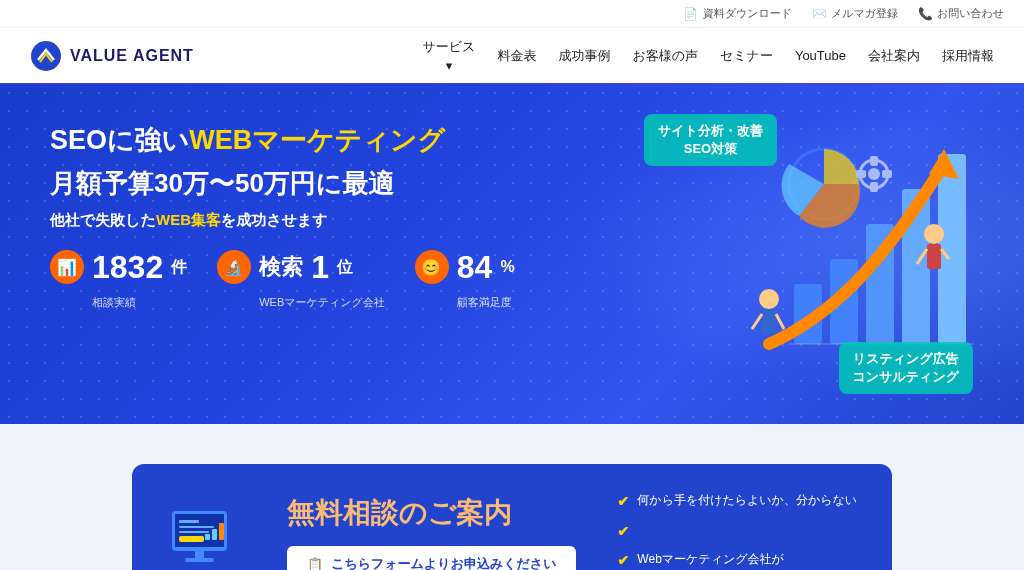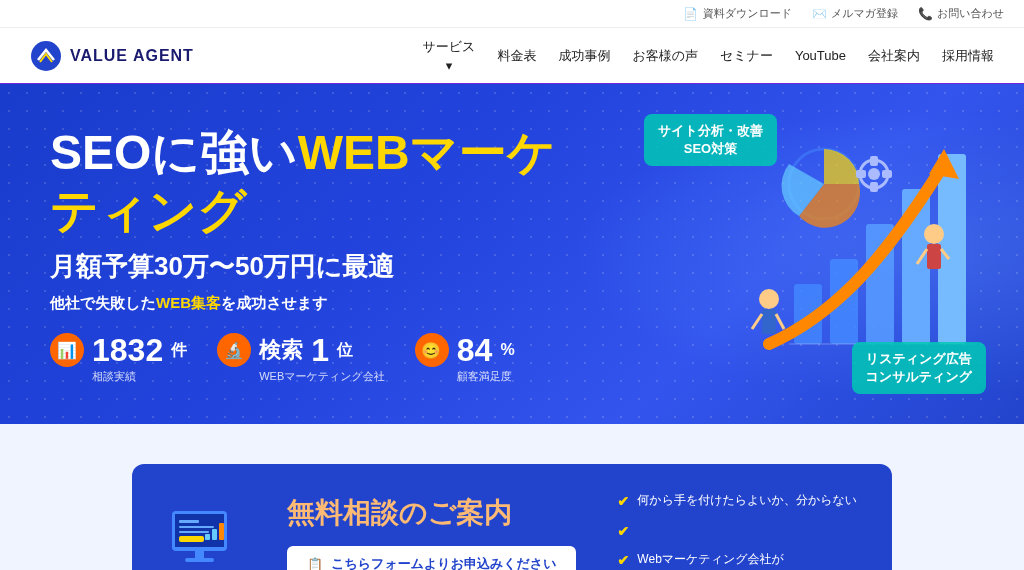--- a/index.html
+++ b/index.html
@@ -92,21 +92,21 @@
       background-size: 18px 18px;
       pointer-events: none;
     }
 
     .hero-content {
       position: relative;
       z-index: 2;
       max-width: 550px;
     }
     .hero-title-main {
-      font-size: 48px;
+      font-size: 27px;
       font-weight: 900;
       color: #fff;
       line-height: 1.2;
       margin-bottom: 10px;
     }
     .hero-title-main span.highlight {
       color: #ffd700;
     }
     .hero-subtitle {
       font-size: 26px;
@@ -155,21 +155,21 @@
       line-height: 1;
     }
     .stat-unit {
       font-size: 16px;
       font-weight: 700;
       color: #fff;
     }
     .stat-label {
       font-size: 11px;
       color: rgba(255,255,255,0.8);
-      margin-top: 2px;
+      margin-top: 11px;
       margin-left: 42px;
     }
 
     
     .hero-right {
       position: absolute;
       right: 30px;
       top: 20px;
       width: 380px;
       height: 300px;
@@ -185,21 +185,21 @@
       padding: 8px 14px;
       text-align: center;
       line-height: 1.4;
     }
     .tag-box.top-tag {
       top: 10px;
       left: 30px;
     }
     .tag-box.bottom-tag {
       bottom: 10px;
-      right: 8px;
+      right: 21px;
     }
 
     
     .section-consult {
       background: #f0f4ff;
       padding: 40px 20px;
       display: flex;
       justify-content: center;
     }
     .consult-box {

